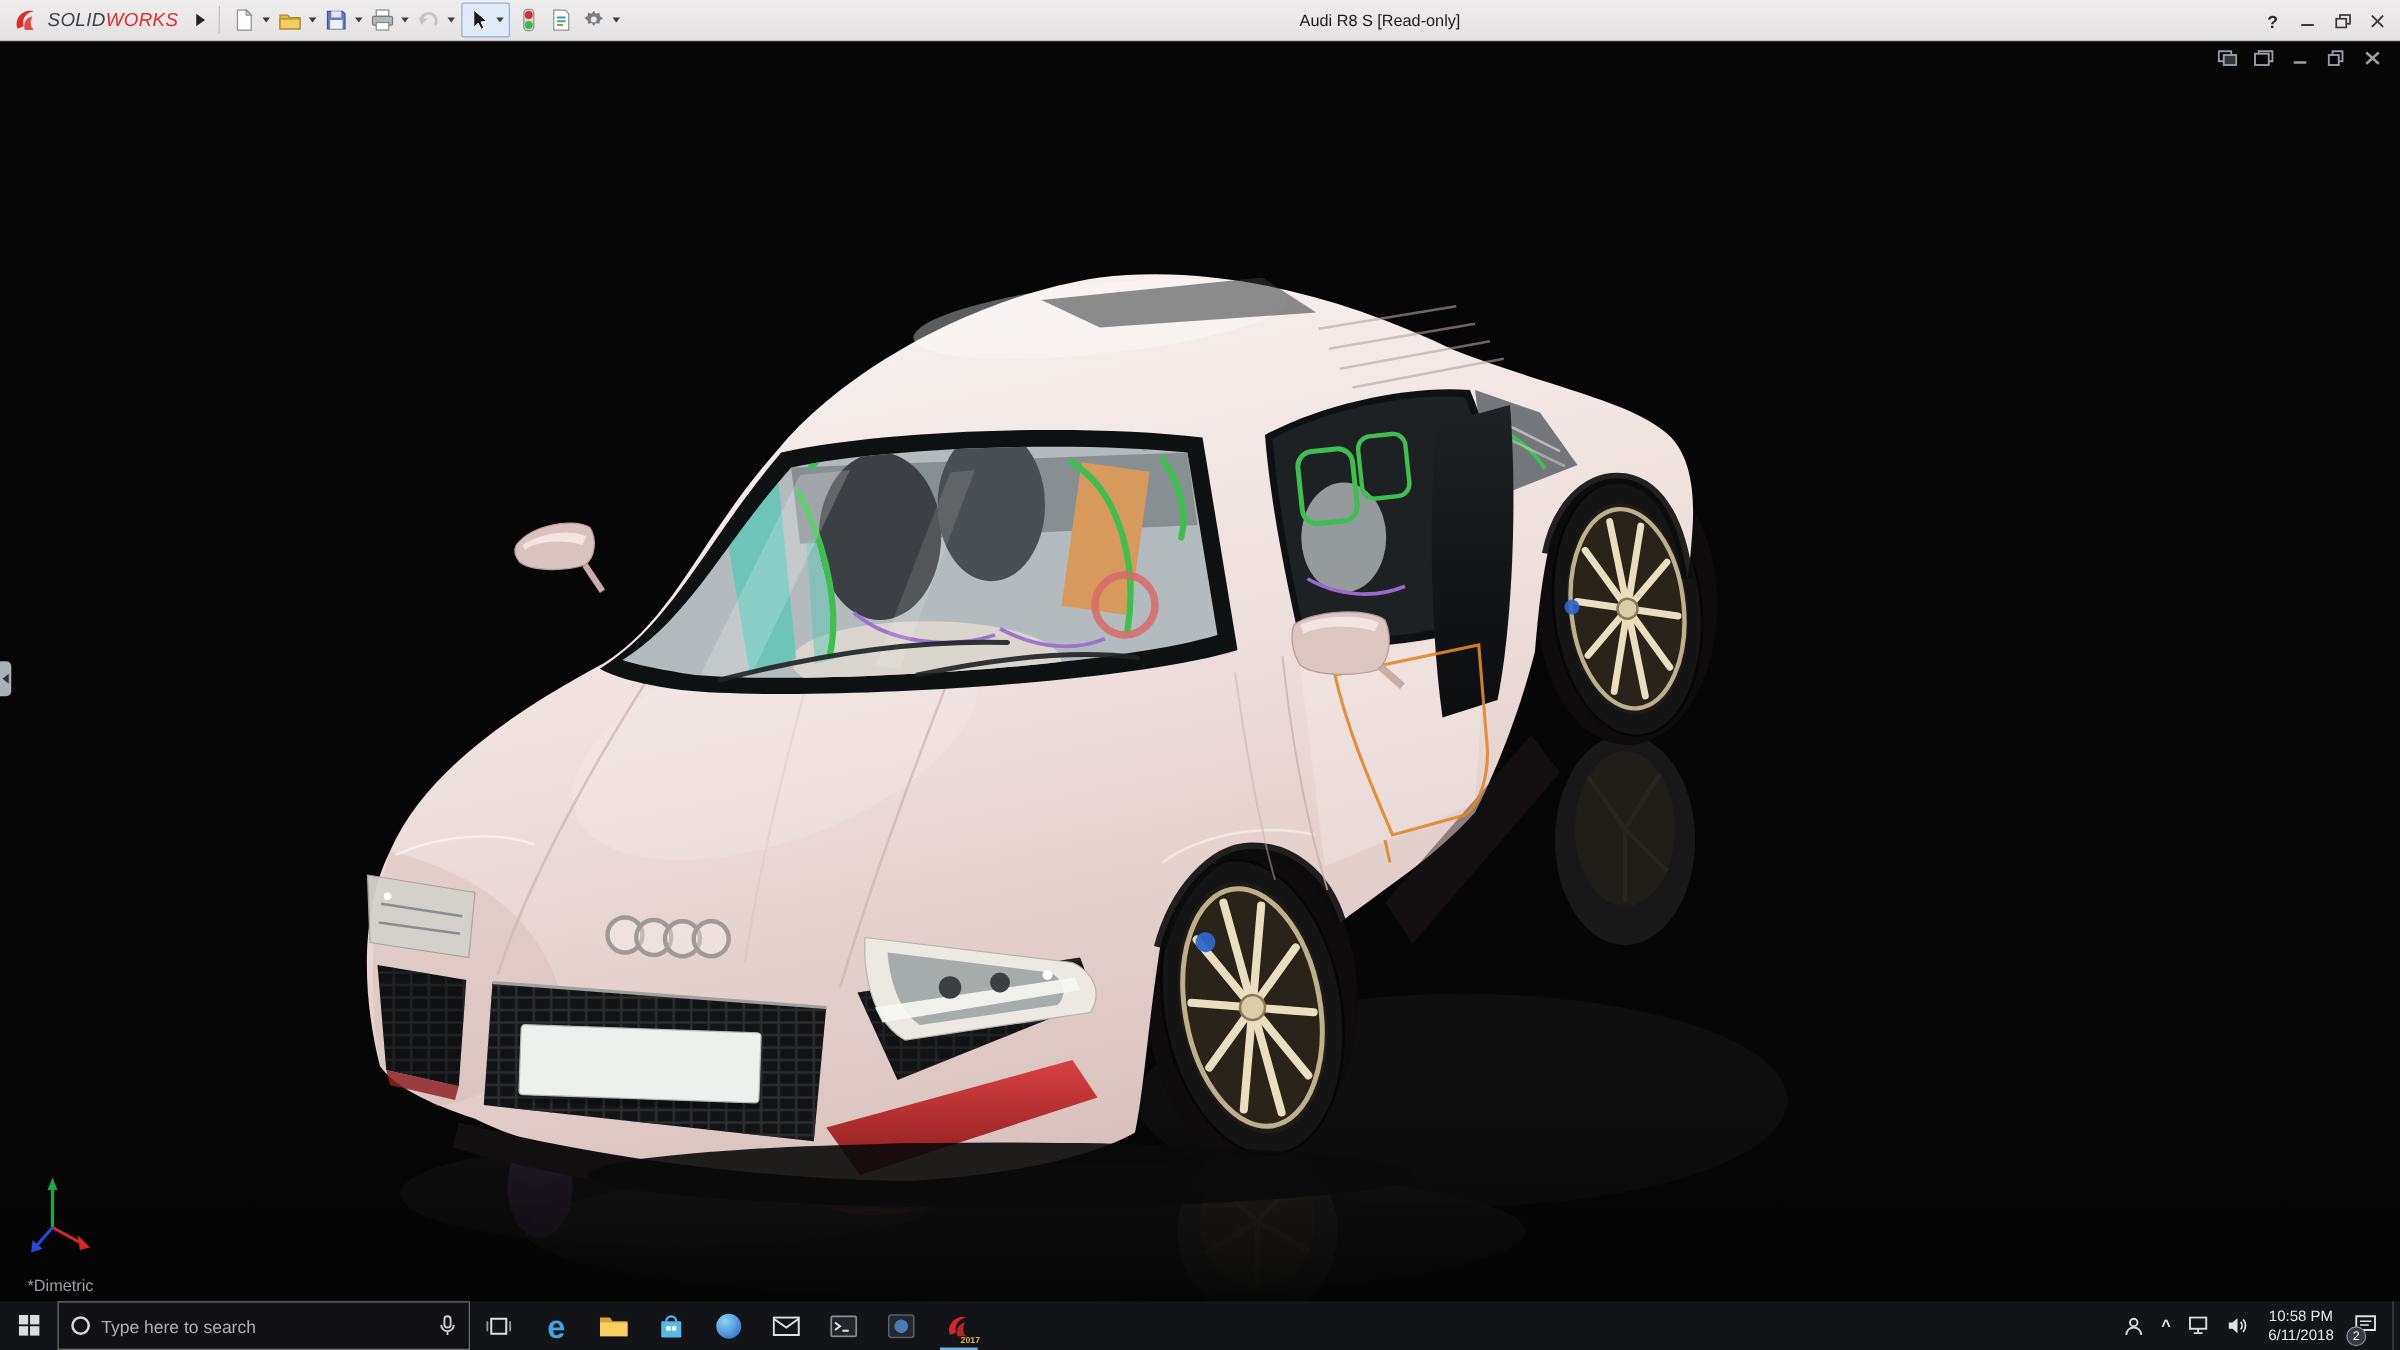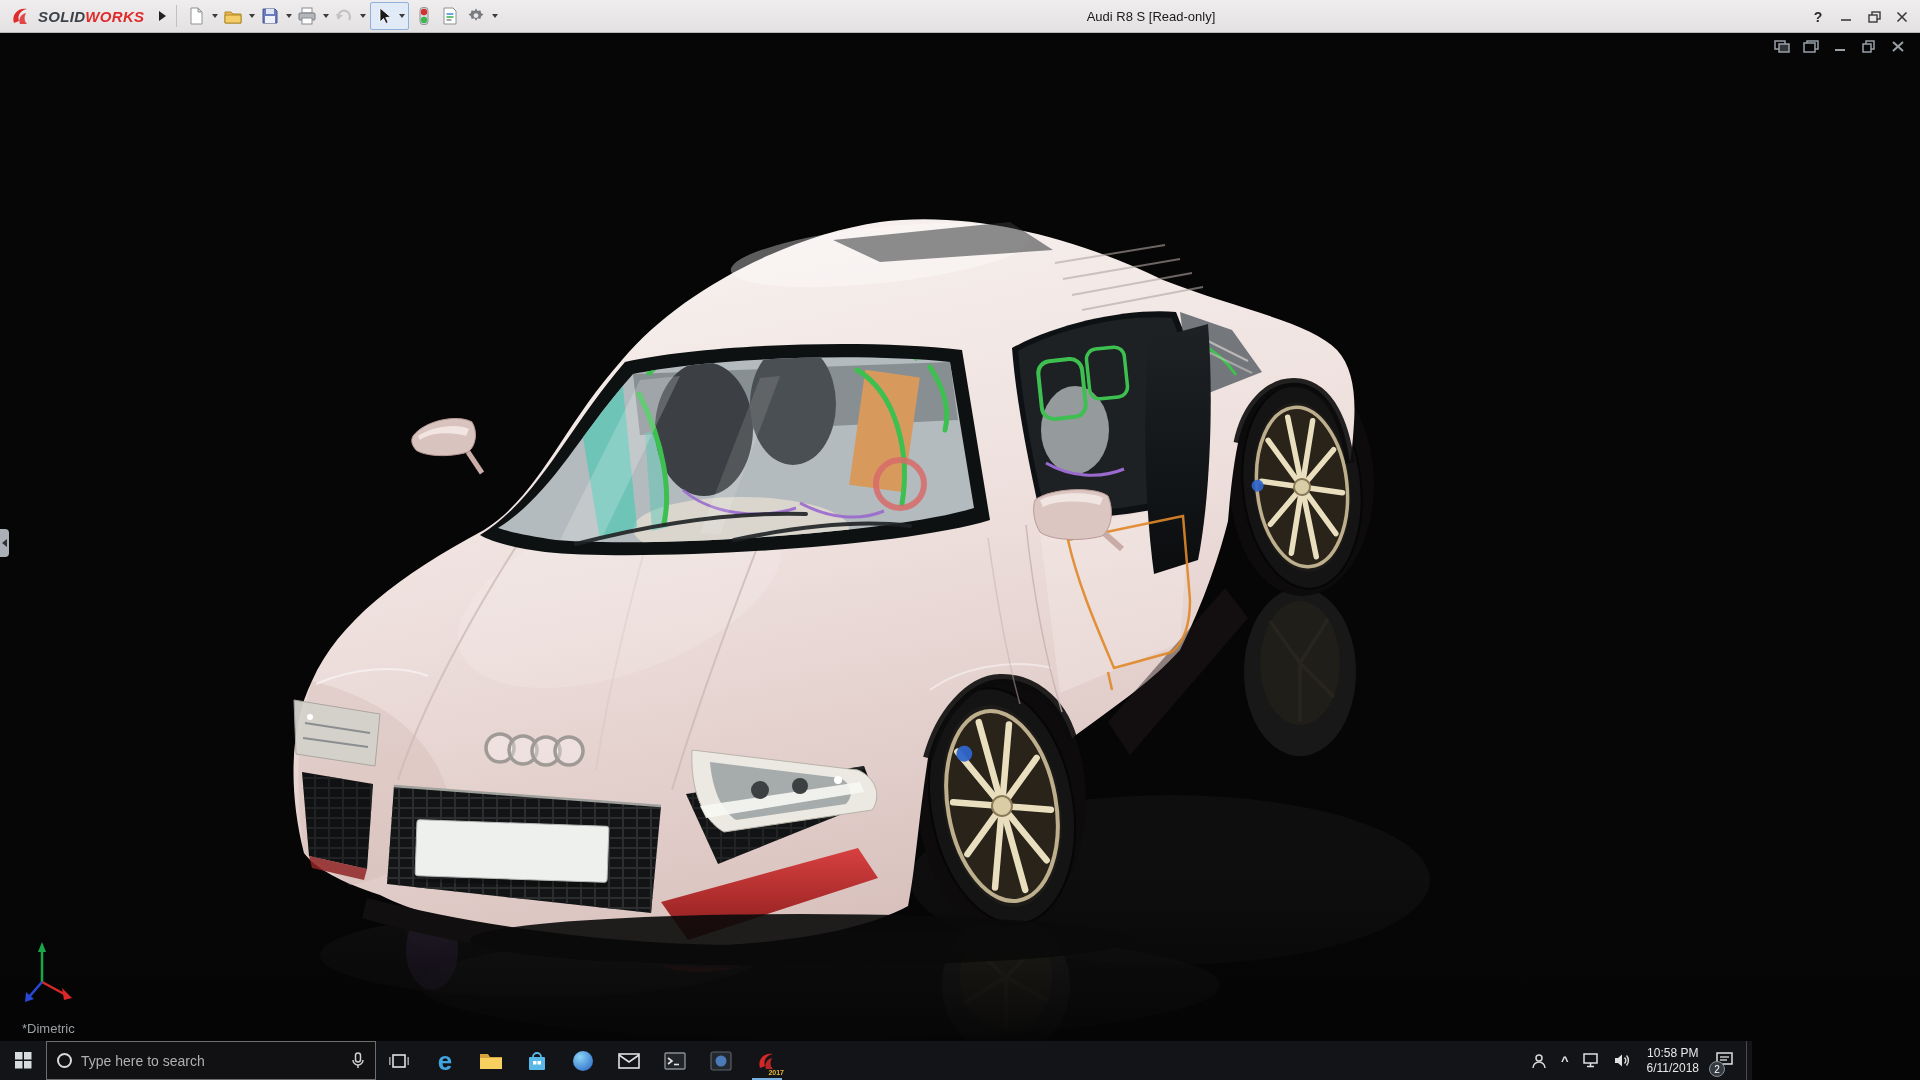--- a/index.html
+++ b/index.html
@@ -5,51 +5,51 @@
   * { box-sizing: border-box; margin: 0; padding: 0; }
   html,body { width:1920px; height:1080px; overflow:hidden; background:#000;
               font-family:"Liberation Sans", sans-serif; }
   .screen { position:relative; width:1920px; height:1080px; background:#050505; }
 
   
   .titlebar { position:absolute; top:0; left:0; width:1920px; height:33px;
     background:linear-gradient(#efedee,#e4e1e2); border-bottom:1px solid #b9b7b8;
     display:flex; align-items:center; z-index:30; }
   .brand { display:flex; align-items:center; gap:4px; padding-left:10px; }
-  .brand-text { font-size:15px; font-weight:bold; font-style:italic; letter-spacing:.3px; }
+  .brand-text { font-size:15px; font-weight:normal; font-style:italic; letter-spacing:.3px; }
   .brand-text .b1 { color:#3c4248; }
   .brand-text .b2 { color:#e02b2b; }
   .flyout-btn { width:16px; height:22px; margin-left:10px; background:transparent; border:none; cursor:pointer;
     display:flex; align-items:center; justify-content:center; }
   .tri-r { width:0; height:0; border-left:7px solid #222; border-top:5px solid transparent; border-bottom:5px solid transparent; }
   .tb-sep { width:1px; height:22px; background:#c2c0c1; margin:0 6px; }
   .tb-group { display:flex; align-items:center; }
   .tb-btn { width:26px; height:26px; border:none; background:transparent; display:flex; align-items:center; justify-content:center; cursor:pointer; border-radius:2px; }
   .tb-dd { width:11px; height:26px; border:none; background:transparent; display:flex; align-items:center; justify-content:center; cursor:pointer; }
   .tri-d { width:0; height:0; border-top:4px solid #3c3c3c; border-left:3.5px solid transparent; border-right:3.5px solid transparent; }
   .tb-btn.disabled { opacity:.4; }
   .select-wrap { display:flex; align-items:center; border:1px solid #8fb0d8; background:#e0ebf7; border-radius:2px; height:28px; padding:0 1px; margin:0 2px; }
-  .win-title { position:absolute; left:1151px; transform:translateX(-50%); top:0; height:33px;
+  .win-title { position:absolute; left:1104px; transform:translateX(-50%); top:0; height:33px;
     display:flex; align-items:center; font-size:13px; color:#1a1a1a; white-space:nowrap; }
   .win-controls { position:absolute; right:4px; top:0; height:33px; display:flex; align-items:center; }
   .wc-btn { width:28px; height:26px; border:none; background:transparent; display:flex; align-items:center; justify-content:center; cursor:pointer; }
   .wc-help { font-size:14px; color:#2a2a2a; font-weight:bold; }
 
   
   .viewport { position:absolute; top:33px; left:0; width:1920px; height:1008px; background:#050505; z-index:10; }
   .scene { position:absolute; top:0; left:0; }
   .doc-controls { position:absolute; top:5px; right:12px; display:flex; gap:9px; z-index:12; }
   .dc-btn { width:20px; height:16px; border:none; background:transparent; display:flex; align-items:center; justify-content:center; cursor:pointer; }
   .view-label { position:absolute; left:22px; top:988px; font-size:13px; color:#9aa0a4; z-index:12; }
   .left-tab { position:absolute; left:0; top:496px; width:9px; height:28px; background:#aab0b5; border-radius:0 4px 4px 0;
     display:flex; align-items:center; justify-content:center; cursor:pointer; z-index:12; }
   .tri-l { width:0; height:0; border-right:5px solid #2f3338; border-top:4px solid transparent; border-bottom:4px solid transparent; }
 
   
-  .taskbar { position:absolute; bottom:0; left:0; width:1752px; height:39px; background:#121418;
+  .taskbar { position:absolute; bottom:0; left:0; width:1920px; height:39px; background:#121418;
     display:flex; align-items:flex-start; z-index:40; }
   .tb-start { width:46px; height:39px; border:none; background:transparent; display:flex; align-items:center; justify-content:center; cursor:pointer; }
   .search-box { width:330px; height:39px; background:#111113; border:1px solid #6e6e6e; display:flex; align-items:center; padding:0 10px; gap:9px; }
   .search-ring { width:15px; height:15px; border:2px solid #d8d8d8; border-radius:50%; flex:none; }
   .search-input { flex:1; background:transparent; border:none; outline:none; color:#c4c4c4; font-size:14px; font-family:"Liberation Sans",sans-serif; }
   .search-input::placeholder { color:#b0b0b0; opacity:1; }
   .tb-app { width:46px; height:39px; border:none; background:transparent; display:flex; align-items:center; justify-content:center; cursor:pointer; position:relative; }
   .tb-app.active::after { content:""; position:absolute; bottom:0; left:8px; right:8px; height:2px; background:#76b0e0; }
   .edge-e { color:#40a5e0; font-size:26px; font-weight:bold; line-height:1; }
   .sw-year { position:absolute; bottom:4px; right:6px; font-size:7px; font-weight:bold; color:#e8b838; }

